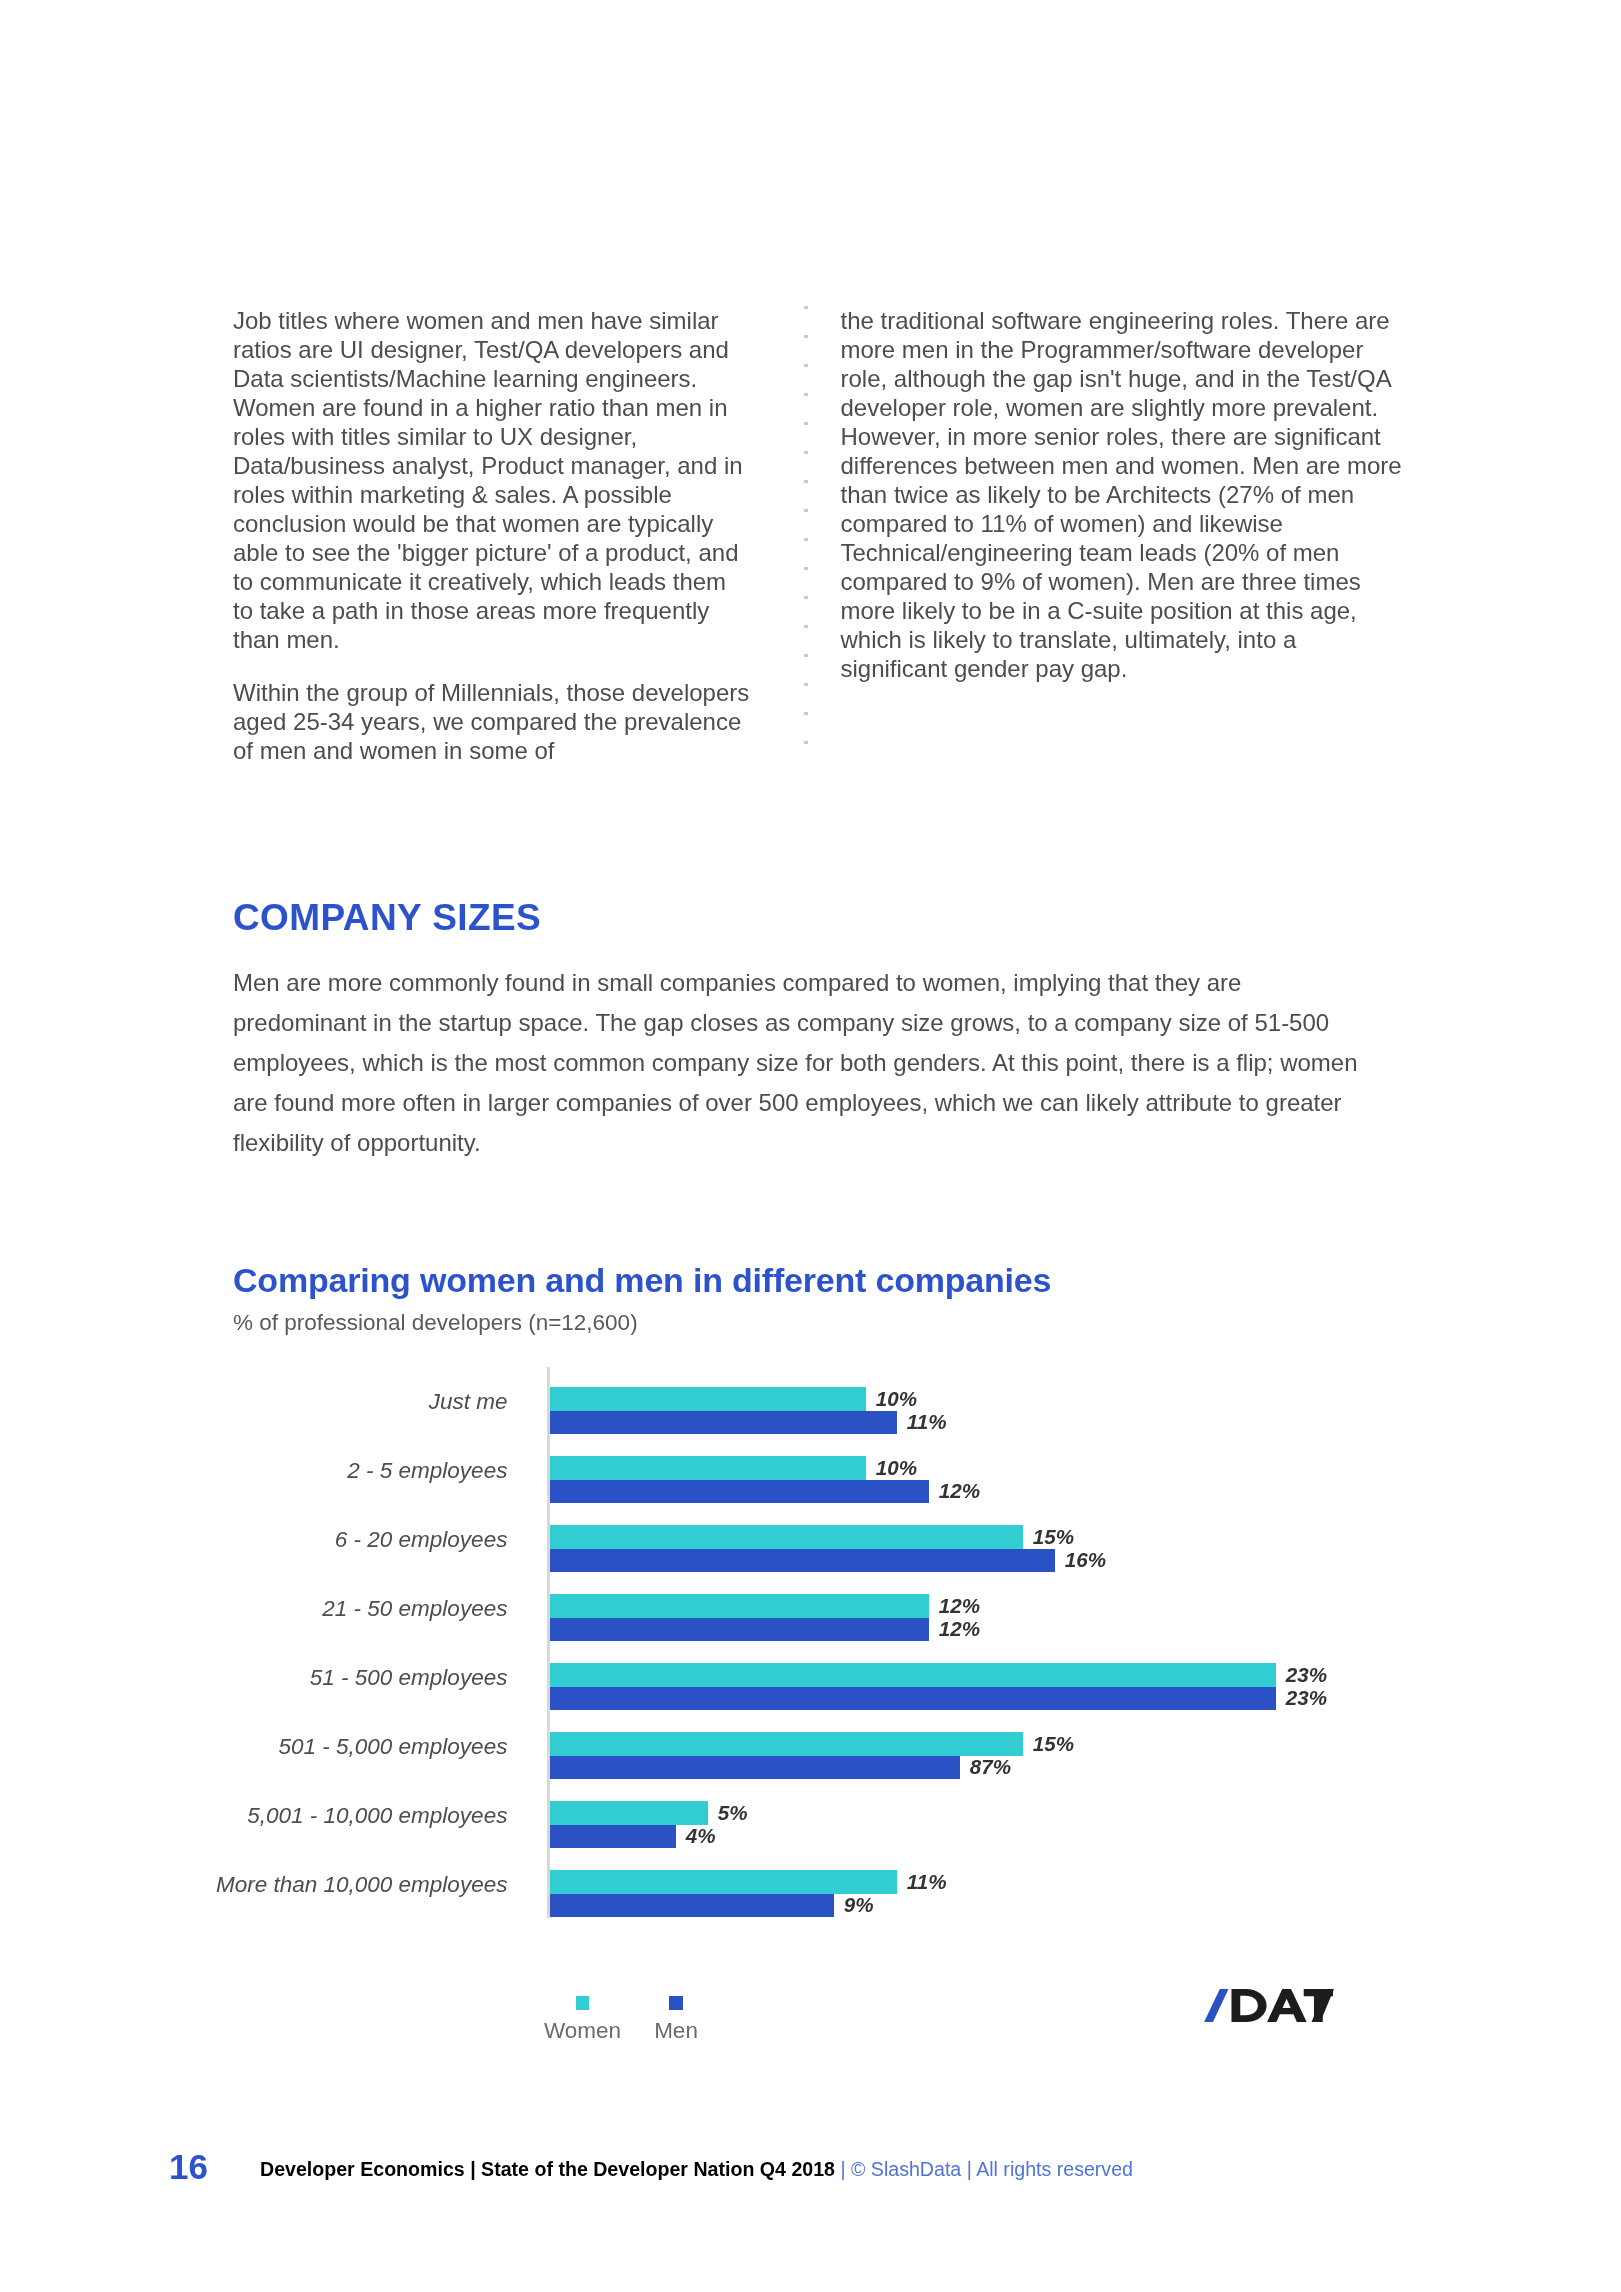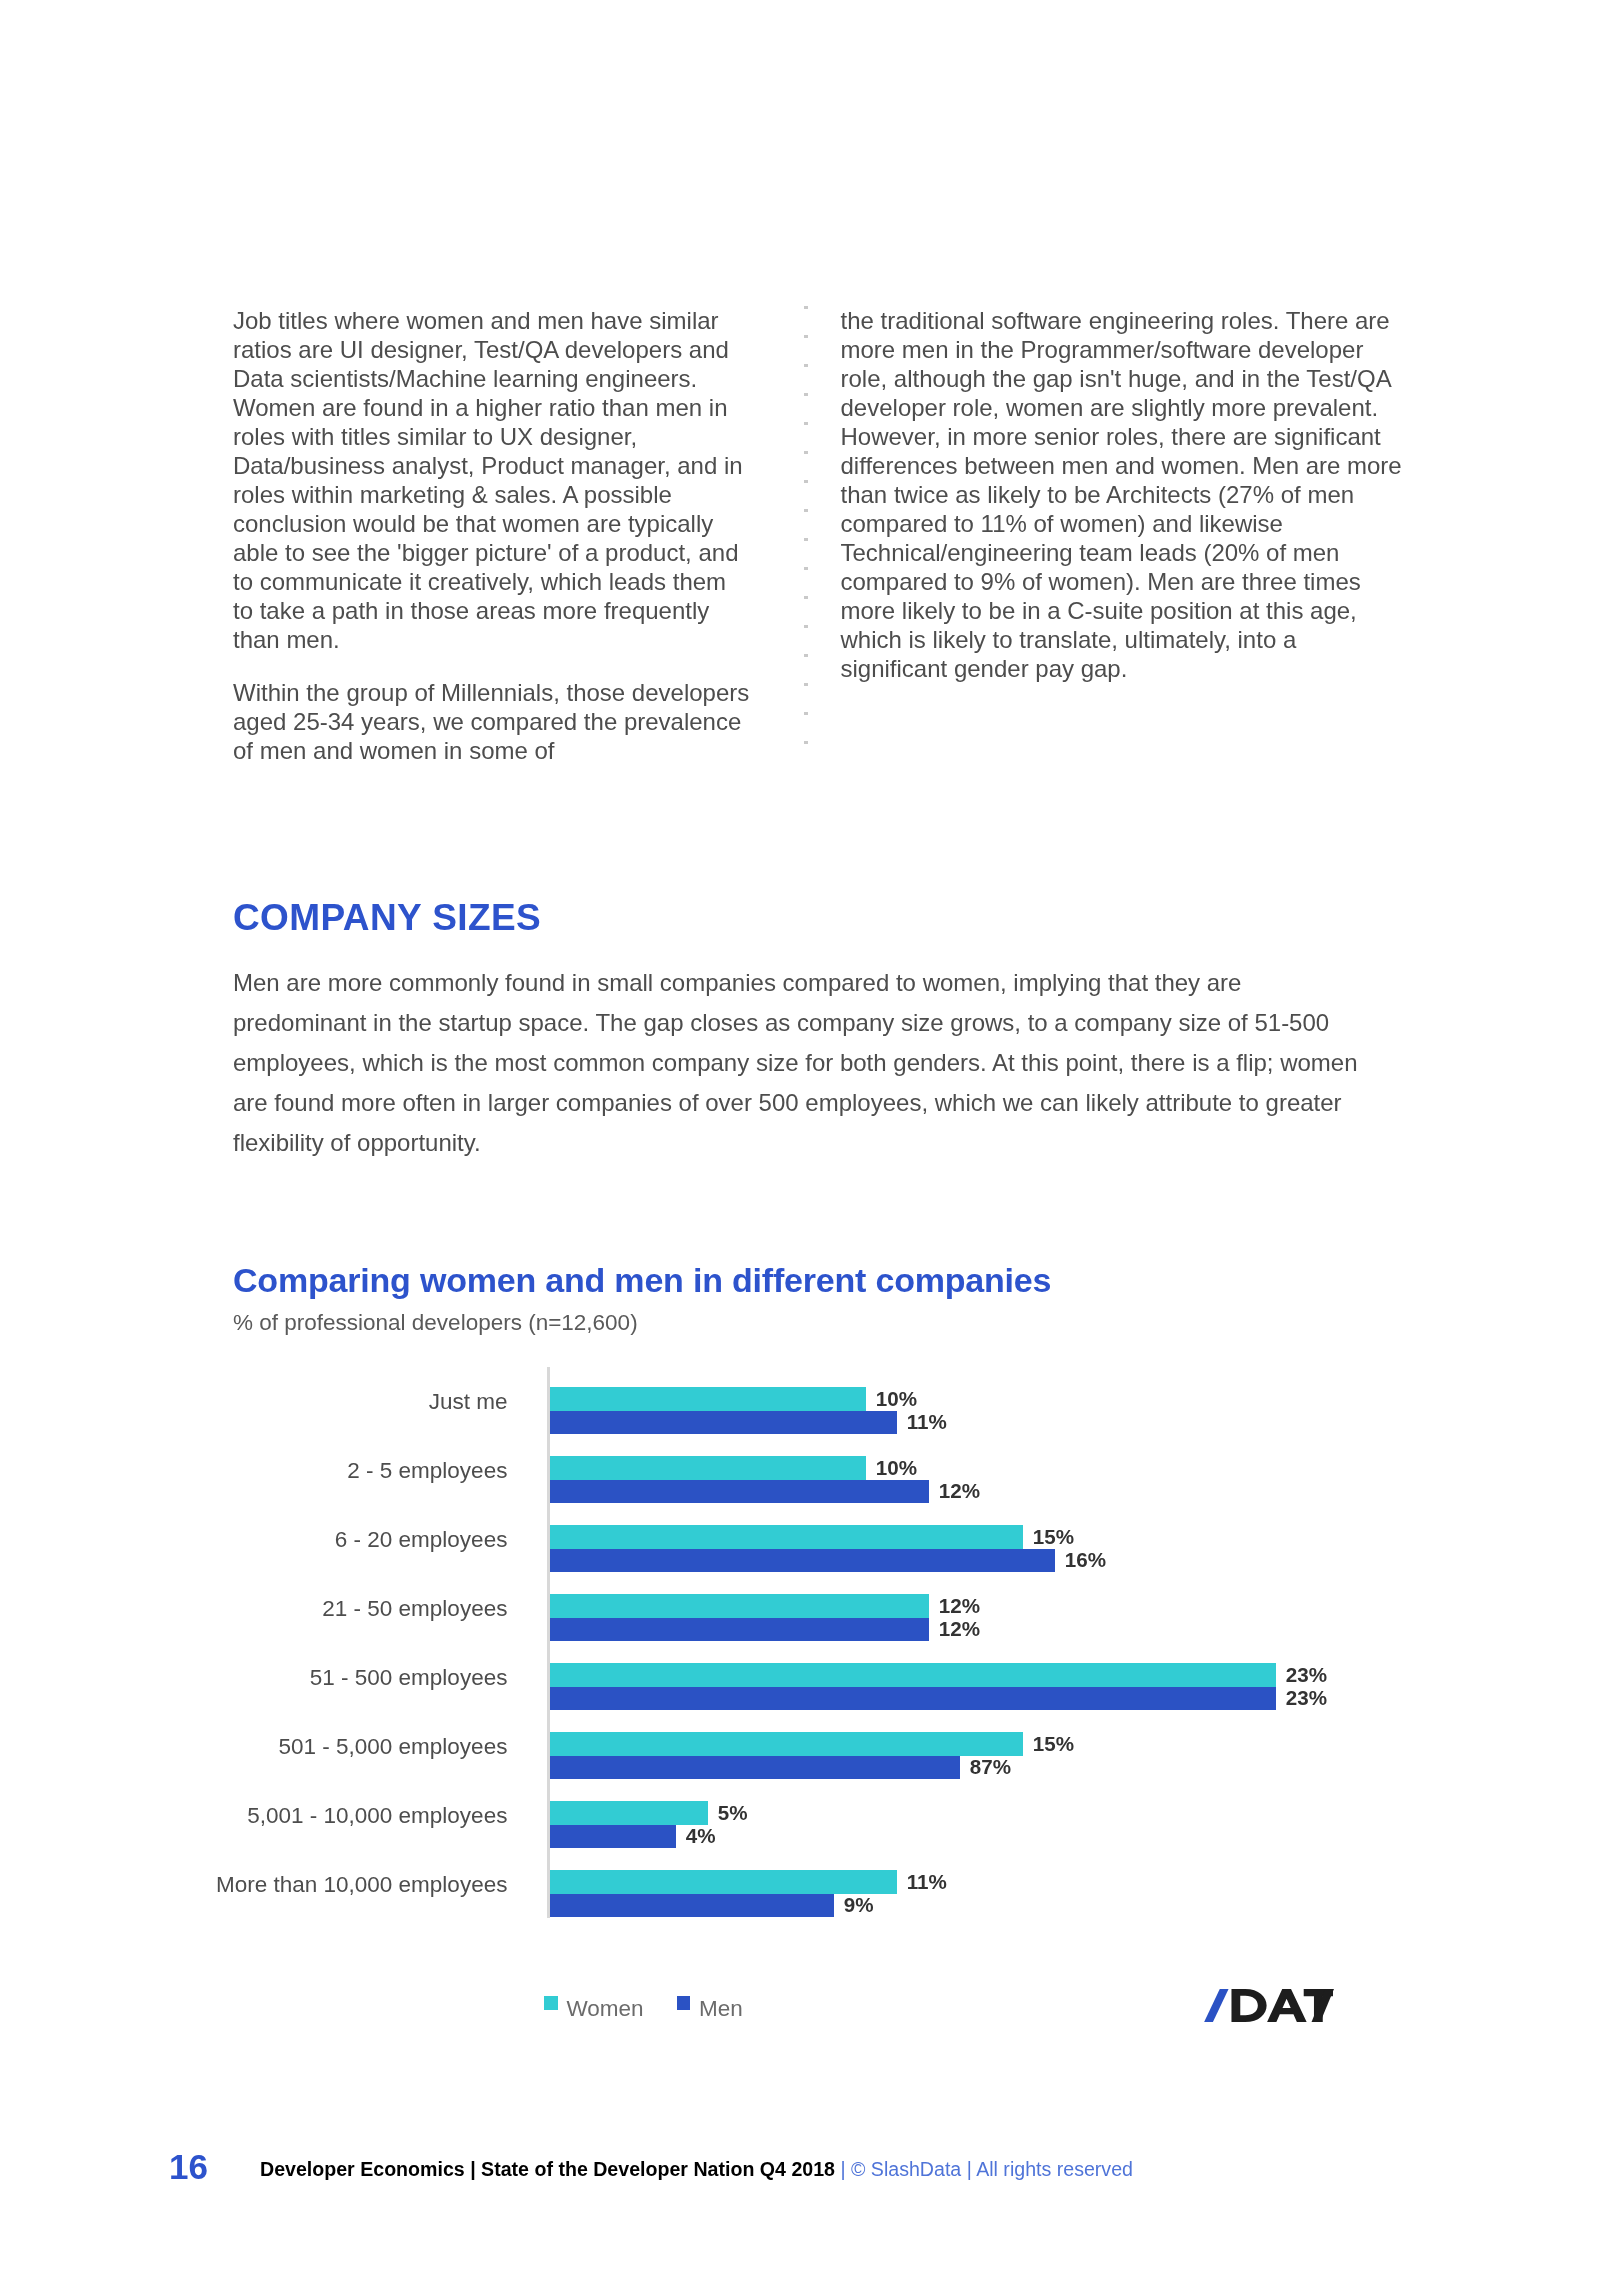--- a/index.html
+++ b/index.html
@@ -77,21 +77,21 @@
     color:#5a5a5a;
   }
 
   .chart{
     position:absolute;
     left:233px;top:1367px;
     width:1157px;height:617px;
   }
   .chart-inner{
     position:relative;
-    width:100%;height:551px;
+    width:100%;height:551px;font-style:italic;
   }
   
   .axis-line{
     position:absolute;
     left:314px;top:0;
     width:2.9px;height:551px;
     background:#d8d8d8;
   }
   .row{
     position:relative;
@@ -136,21 +136,21 @@
   }
 
   
   .legend{
     position:absolute;
     left:544px;top:1996px;
     display:flex;
     align-items:center;
     gap:33px;
   }
-  .legend-item{display:flex;gap:8.8px;}
+  .legend-item{display:flex;align-items:center;gap:8.8px;flex-direction:column;}
   .legend-swatch{width:13.7px;height:13.7px;display:inline-block;}
   .legend-swatch.women{background:#32ccd3;}
   .legend-swatch.men{background:#2b52c4;}
   .legend-label{font-size:22.5px;color:#6b6b6b;}
 
   
   .logo{
     position:absolute;
     left:1198px;top:1985px;
     width:147px;height:41px;

